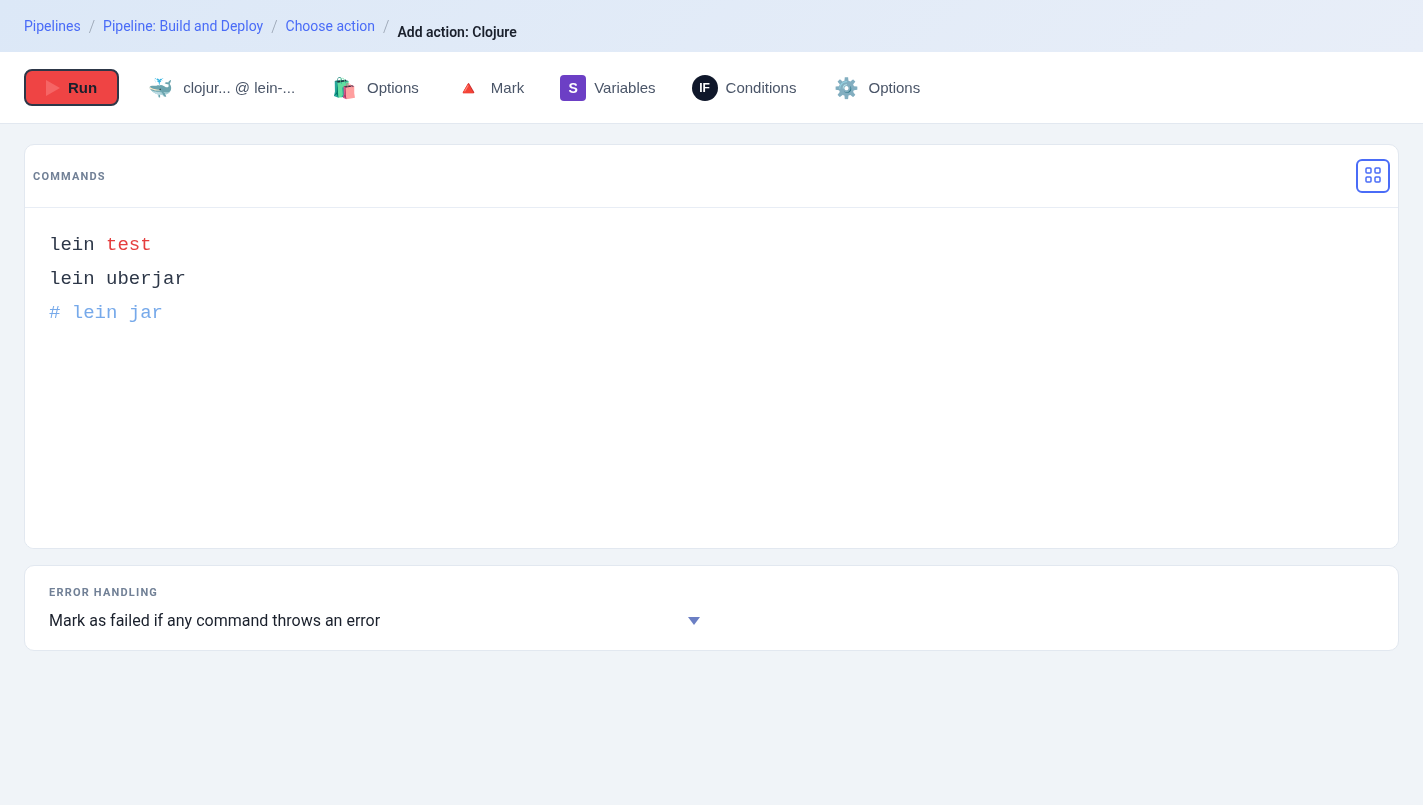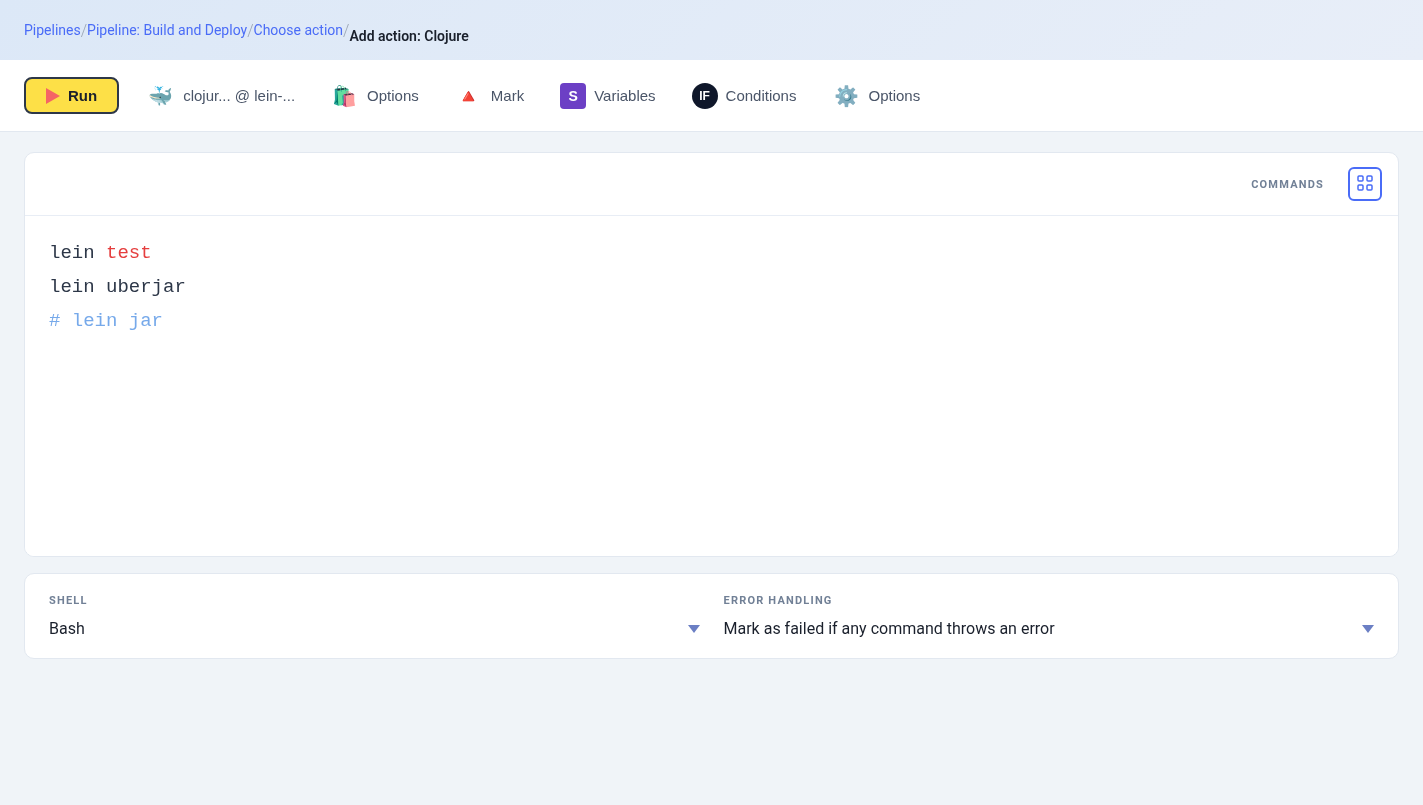--- a/index.html
+++ b/index.html
@@ -7,24 +7,24 @@
       font-family: -apple-system, BlinkMacSystemFont, 'Segoe UI', Roboto, sans-serif;
       background: #f0f4f8;
       min-height: 805px;
       font-size: 14px;
     }
 
     
     .breadcrumb-bar {
       background: linear-gradient(135deg, #dce8f7 0%, #e8eef8 100%);
       padding: 0 24px;
-      height: 60px;
-      display: flex;
-      align-items: center;
-      gap: 0;
+      height: 52px;
+      display: flex;
+      align-items: center;
+      gap: 8px;
       font-size: 14px;
       color: #4a5568;
     }
     .breadcrumb-link {
       color: #4a6cf7;
       cursor: pointer;
       text-decoration: none;
     }
     .breadcrumb-sep {
       color: #9aa5b4;
@@ -74,21 +74,21 @@
 
     
     .run-btn {
       display: flex;
       align-items: center;
       gap: 8px;
       padding: 8px 20px;
       border-radius: 8px;
       cursor: pointer;
       border: 2px solid #2d3748;
-      background: #fde047;
+      background: #ef4444;
       font-size: 15px;
       font-weight: 600;
       color: #1a202c;
       margin-right: 8px;
     }
     .run-icon {
       width: 0;
       height: 0;
       border-top: 8px solid transparent;
       border-bottom: 8px solid transparent;
@@ -108,22 +108,22 @@
     .card {
       background: #fff;
       border: 1px solid #e2e8f0;
       border-radius: 10px;
       overflow: hidden;
     }
 
     .card-header {
       display: flex;
       align-items: center;
-      justify-content: flex-end;
-      padding: 14px 16px;
+      justify-content: space-between;
+      padding: 14px 8px;
       border-bottom: 1px solid #e8edf5;
       gap: 24px;
     }
     .card-label {
       font-size: 11px;
       font-weight: 700;
       letter-spacing: 1.2px;
       color: #718096;
       text-transform: uppercase;
     }
@@ -274,27 +274,20 @@
         <span class="code-normal">lein uberjar</span>
       </span>
       <span class="code-line">
         <span class="code-comment"># lein jar</span>
       </span>
     </div>
   </div>
 
   <div class="two-col-card">
     <div>
-      <div class="field-label">SHELL</div>
-      <div class="select-wrapper">
-        <span class="select-value">Bash</span>
-        <span class="chevron-down"></span>
-      </div>
-    </div>
-    <div>
       <div class="field-label">ERROR HANDLING</div>
       <div class="select-wrapper">
         <span class="select-value">Mark as failed if any command throws an error</span>
         <span class="chevron-down"></span>
       </div>
     </div>
   </div>
 
 </div>
 

